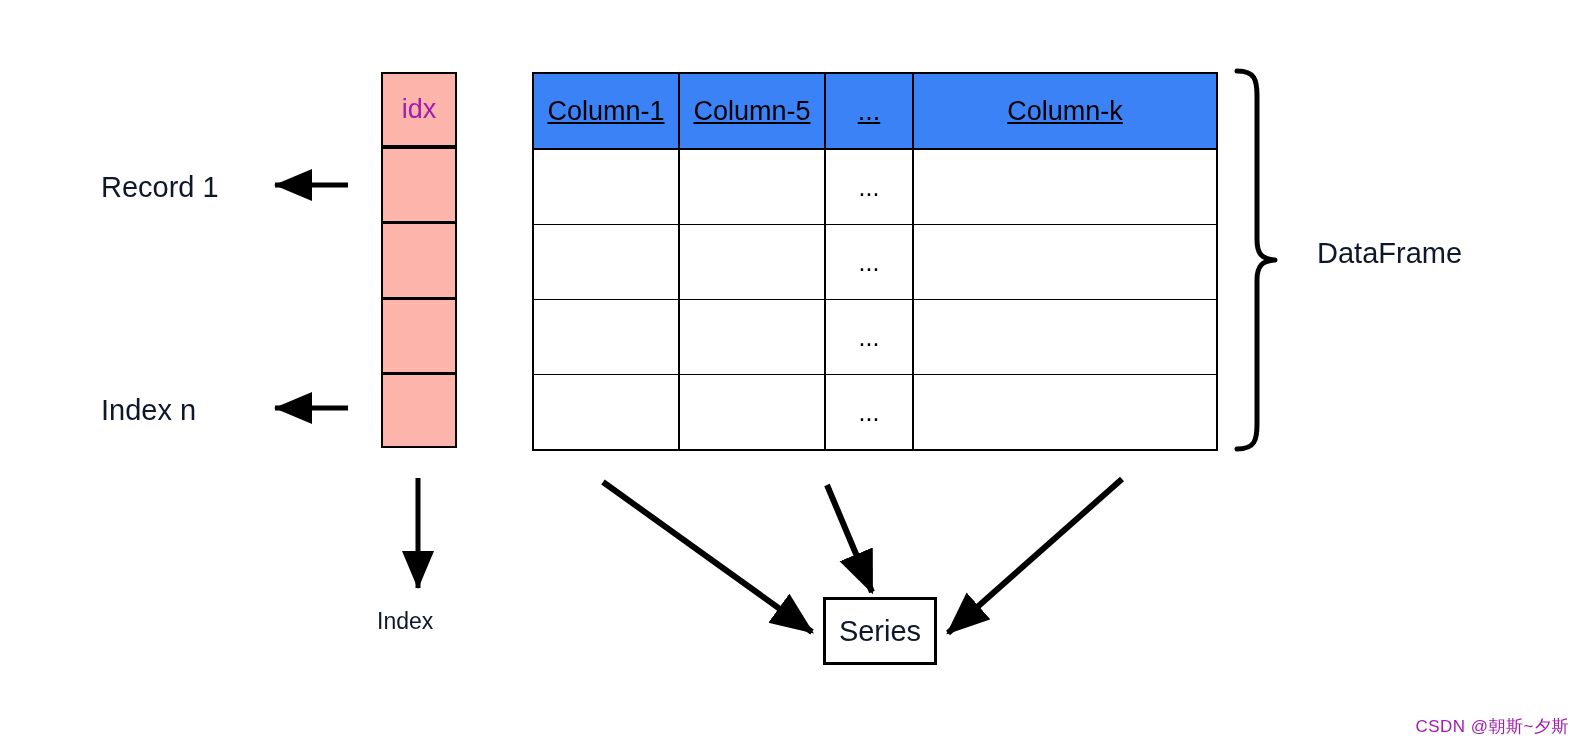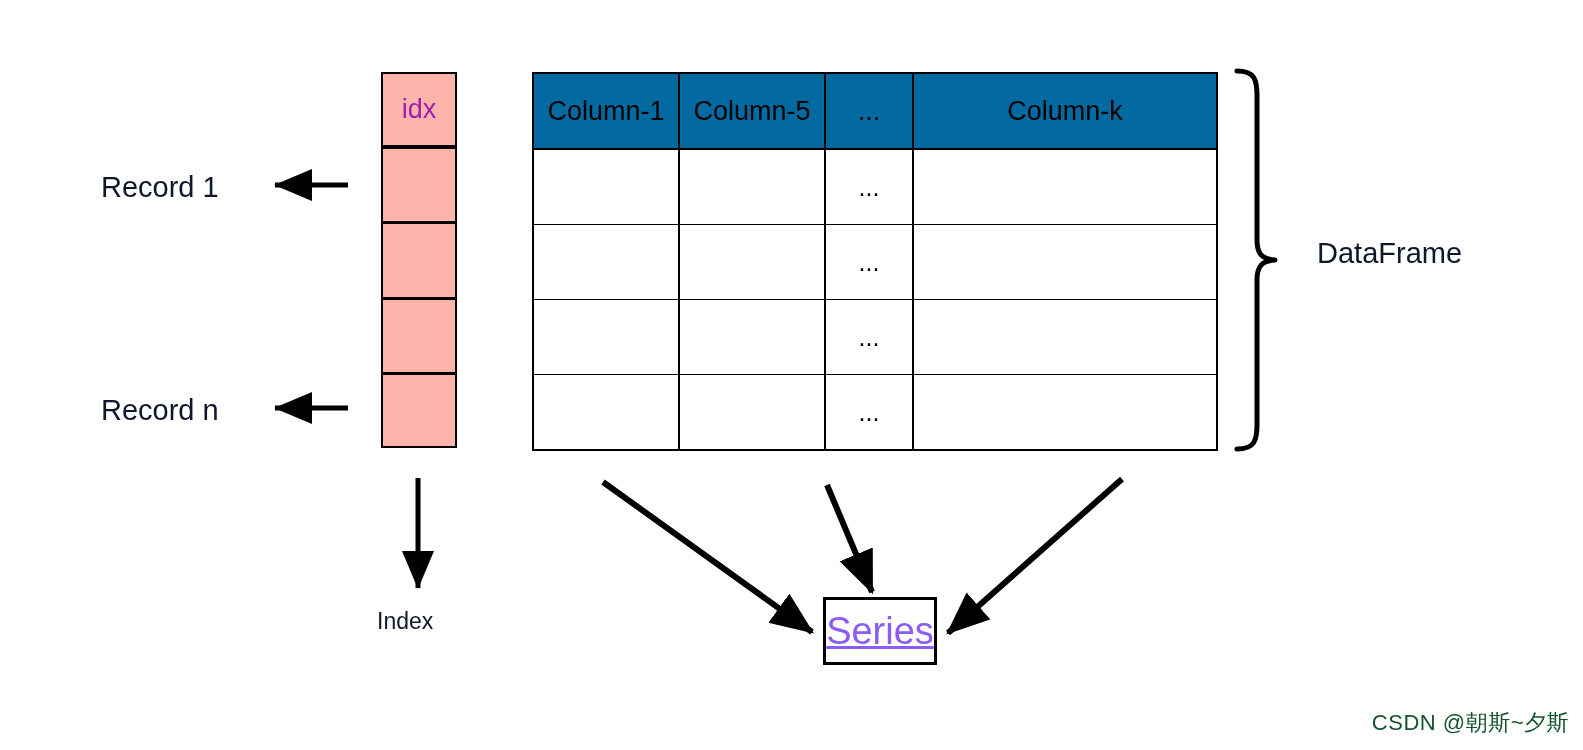--- a/index.html
+++ b/index.html
@@ -67,23 +67,24 @@
   }
   .df-table th, .df-table td {
     border: 2px solid #000000;
     text-align: center;
     vertical-align: middle;
     font-weight: normal;
     color: #000000;
     padding: 0;
   }
   .df-table th {
-    background: #0369a1;
+    background: #3b82f6;
     font-size: 27px;
     height: 74px;
+    text-decoration: underline;
   }
   .df-table td {
     background: #ffffff;
     font-size: 25px;
     height: 74px;
     border-width: 1px;
     border-left-width: 2px;
     border-right-width: 2px;
   }
   .df-table tr:last-child td { border-bottom-width: 2px; }
@@ -104,32 +105,31 @@
     left: 823px;
     top: 597px;
     width: 114px;
     height: 68px;
     box-sizing: border-box;
     border: 3px solid #000000;
     background: #ffffff;
     display: flex;
     align-items: center;
     justify-content: center;
-    font-size: 38px;
-    color: #8b5cf6;
-    text-decoration: underline;
+    font-size: 29px;
+    color: #0f172a;
   }
 
   
   .watermark {
     position: absolute;
     right: 14px;
     bottom: 12px;
-    font-size: 22px;
-    color: #14532d;
+    font-size: 17px;
+    color: #a21caf;
     letter-spacing: 0.5px;
   }
 </style>
 </head>
 <body>
 
 <div id="canvas">
 
   <div class="idx-col">
     <div class="idx-cell">idx</div>
@@ -215,21 +215,21 @@
                C 1255 71, 1257 80, 1257 96
                L 1257 240
                C 1257 254, 1262 259, 1275 260
                C 1262 261, 1257 266, 1257 280
                L 1257 424
                C 1257 440, 1255 449, 1237 449" fill="none" stroke="#000000" stroke-width="5" stroke-linecap="round" stroke-linejoin="round"></path>
     </g>
   </svg>
 
   <div class="txt label-record1">Record 1</div>
-  <div class="txt label-recordn">Record n</div>
+  <div class="txt label-recordn">Index n</div>
   <div class="txt label-index">Index</div>
   <div class="txt label-dataframe">DataFrame</div>
 
   <div class="series-box">Series</div>
 
   <div class="watermark">CSDN @朝斯~夕斯</div>
 
 </div>
 
 </body></html>

